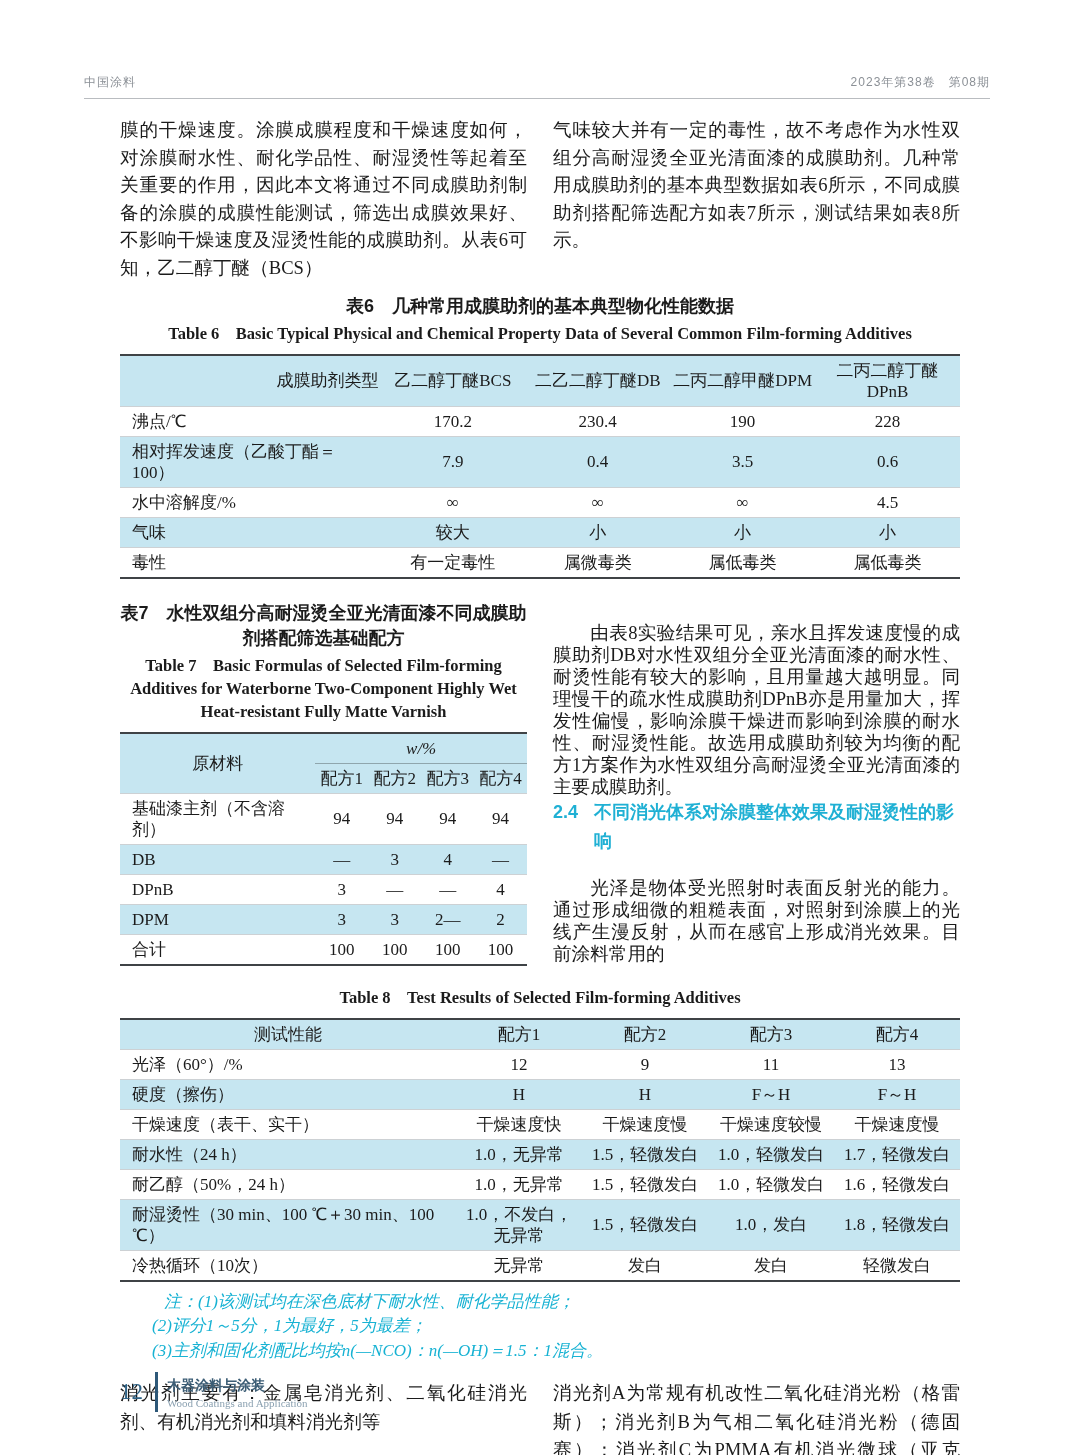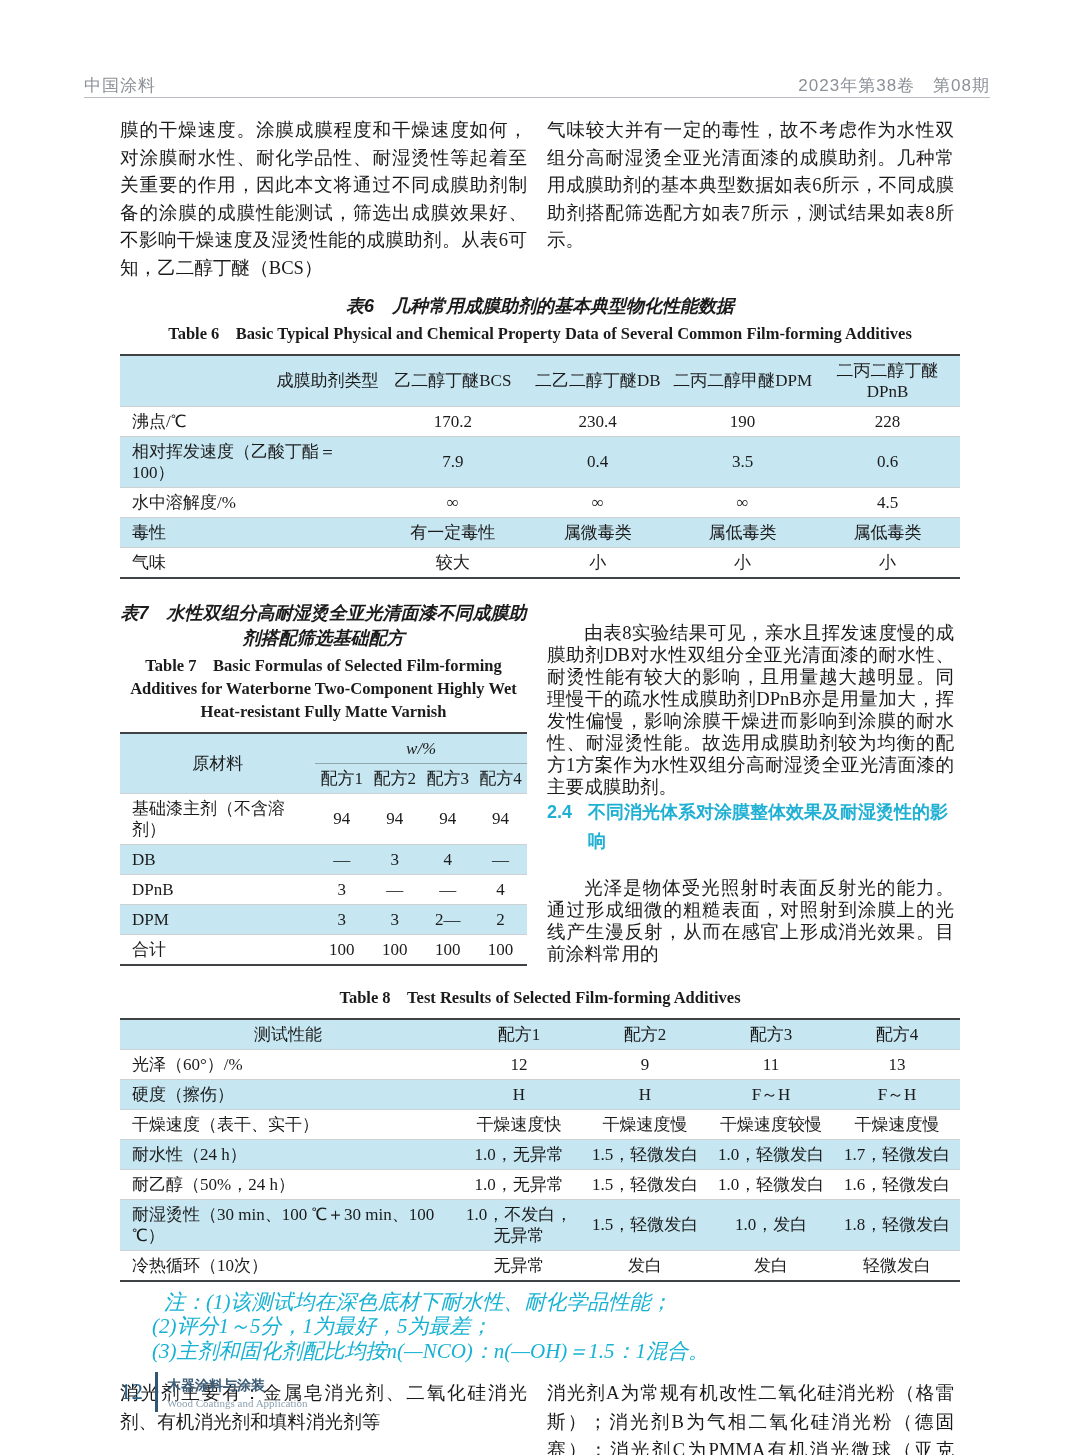--- a/index.html
+++ b/index.html
@@ -1,33 +1,33 @@
 <!DOCTYPE html>
 <html><head>
 <meta charset="utf-8">
 <style>
   * { margin:0; padding:0; box-sizing:border-box; }
   html,body { background:#ffffff; }
   body { width:1080px; height:1455px; font-family:"Liberation Serif", serif; color:#1b1b1b; position:relative; overflow:hidden; }
   .page { position:relative; width:1080px; height:1455px; background:#fff; }
 
   
-  .pg-header { position:absolute; left:84px; right:90px; top:74px; display:flex; justify-content:space-between; align-items:flex-end; border-bottom:1.5px solid #b9bcc0; color:#8b9096; font-family:"Liberation Sans", sans-serif; font-size:17px; letter-spacing:1px; }
+  .pg-header { position:absolute; left:84px; right:90px; top:74px; display:flex; justify-content:space-between; align-items:flex-end; padding-bottom:7px; border-bottom:1.5px solid #b9bcc0; color:#8b9096; font-family:"Liberation Sans", sans-serif; font-size:12px; letter-spacing:1px; }
 
   .content { position:absolute; left:120px; width:840px; top:116px; }
 
-  .cols { display:flex; gap:20px; }
+  .cols { display:flex; gap:26px; }
   .col { width:407px; }
 
   p.body-par { font-size:18.6px; line-height:27.6px; text-align:justify; }
   p.indent { text-indent:2em; }
   .mid p.body-par { line-height:22px;margin-top:21px; }
   .bottom p.body-par { line-height:28.5px; }
 
-  .cap-cn { text-align:center; font-family:"Liberation Sans", sans-serif; font-weight:bold; font-size:18px; line-height:25px; margin-bottom:3px;font-style:italic; }
+  .cap-cn { text-align:center; font-family:"Liberation Sans", sans-serif; font-weight:bold; font-size:18px; line-height:25px; margin-bottom:3px; }
   .cap-en { text-align:center; font-weight:bold; font-size:16.5px; line-height:23px; margin-bottom:9px; }
 
   table { width:100%; border-collapse:collapse; border-top:2.5px solid #3f4346; border-bottom:2.5px solid #3f4346; font-size:17px; }
   thead tr { background:#c6e6f1; }
   th { font-weight:normal; }
   th, td { padding:4px 2px; text-align:center; line-height:21px; }
   tbody tr { border-top:1px solid #cdd1d4; }
   tbody tr:nth-child(even) { background:#c6e6f1; }
   td.lab { text-align:left; padding-left:12px; }
 
@@ -38,21 +38,21 @@
   .tbl7 .t7-mat { width:48%; }
   .tbl7 th { width:13%; }
   .t7-w { font-style:italic; border-bottom:1px solid #8fa6ad; }
 
   .sec6 { margin-top:12px; }
   .mid { margin-top:22px; }
   .sec8 { margin-top:20px; }
 
   .sec-heading { display:flex; gap:16px; font-family:"Liberation Sans", sans-serif; font-weight:bold; font-size:18px; line-height:29px; color:#1fb0d4; }
 
-  .notes { margin-top:8px; padding-left:32px; color:#17b2d3; font-style:italic; font-size:21px; line-height:24.5px; }
+  .notes { margin-top:8px; padding-left:32px; color:#17b2d3; font-style:italic; font-size:17px; line-height:24.5px; }
   .notes .n1 { padding-left:12px; }
 
   .bottom { margin-top:16px; }
 
   
   .pg-footer { position:absolute; left:120px; top:1372px; display:flex; align-items:center; }
   .f-num { font-size:23px; color:#2e6286; margin-right:12px; font-family:"Liberation Serif", serif; }
   .f-bar { width:3px; height:40px; background:#2e5878; margin-right:9px; }
   .f-cn { font-family:"Liberation Sans", sans-serif; font-weight:bold; font-size:14px; color:#3c5d75; line-height:22px; }
   .f-en { font-size:11px; color:#8ba1b1; line-height:14px; }
@@ -107,32 +107,32 @@
               <td>0.6</td>
             </tr>
             <tr>
               <td class="lab">水中溶解度/%</td>
               <td>∞</td>
               <td>∞</td>
               <td>∞</td>
               <td>4.5</td>
             </tr>
             <tr>
+              <td class="lab">气味</td>
+              <td>较大</td>
+              <td>小</td>
+              <td>小</td>
+              <td>小</td>
+            </tr>
+            <tr>
               <td class="lab">毒性</td>
               <td>有一定毒性</td>
               <td>属微毒类</td>
               <td>属低毒类</td>
               <td>属低毒类</td>
-            </tr>
-            <tr>
-              <td class="lab">气味</td>
-              <td>较大</td>
-              <td>小</td>
-              <td>小</td>
-              <td>小</td>
             </tr>
           </tbody>
       </table>
     </div>
 
     <div class="cols mid">
       <div class="col">
         <div class="cap-cn">表7　水性双组分高耐湿烫全亚光清面漆不同成膜助剂搭配筛选基础配方</div>
         <div class="cap-en">Table 7　Basic Formulas of Selected Film-forming Additives for Waterborne Two-Component Highly Wet Heat-resistant Fully Matte Varnish</div>
         <table class="tbl7">

